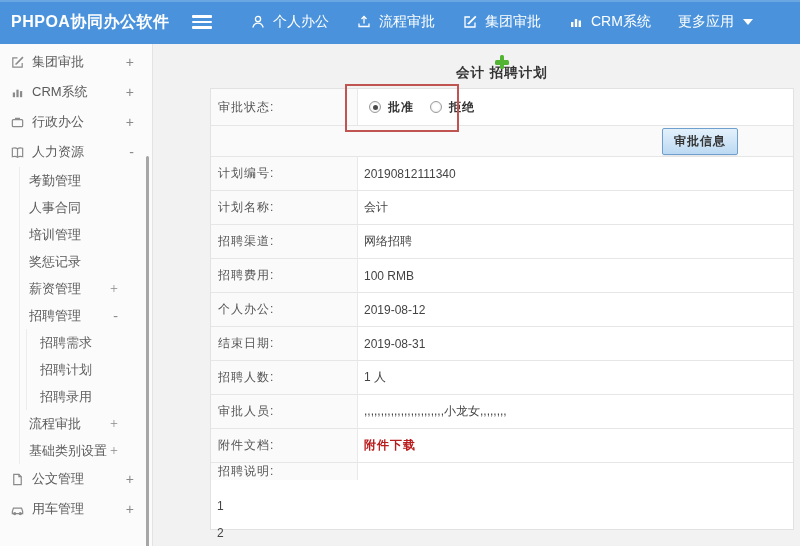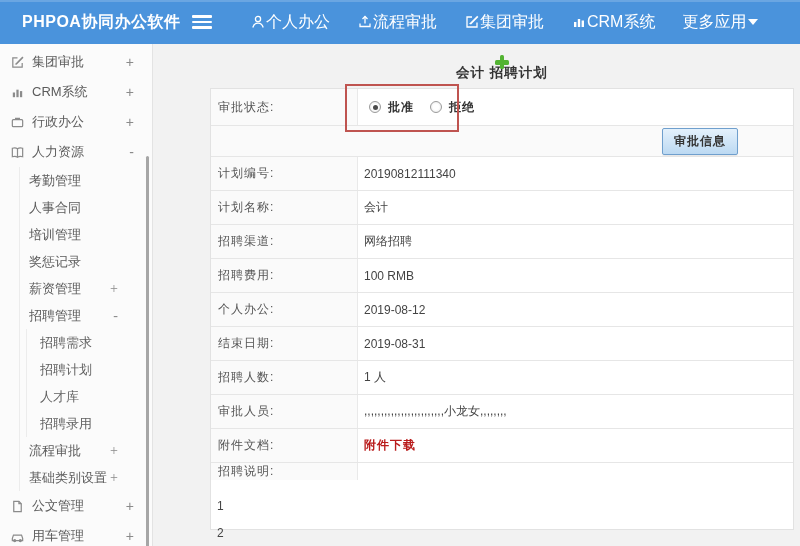--- a/index.html
+++ b/index.html
@@ -2,24 +2,24 @@
 <html><head>
 <meta charset="utf-8">
 <style>
   * { margin:0; padding:0; box-sizing:border-box; }
   html,body { width:800px; height:546px; overflow:hidden;
     font-family:"Liberation Sans","DejaVu Sans",sans-serif; background:#f2f2f2; }
 
   
   .topbar { height:44px; background:#4a93dc; display:flex; align-items:center;
     color:#fff; box-shadow:inset 0 2px 0 rgba(255,255,255,.18); }
-  .logo { width:192px; padding-left:22px; font-size:16px; font-weight:bold; letter-spacing:.5px; }
+  .logo { width:192px; padding-left:11px; font-size:16px; font-weight:bold; letter-spacing:.5px; }
   .hamburger { width:20px; display:flex; flex-direction:column; gap:3px; cursor:pointer; margin-right:38px; }
   .hamburger i { display:block; height:2.5px; background:#fff; border-radius:1px; }
-  .nav-item { display:flex; align-items:center; font-size:16px; margin-right:27px; cursor:pointer; white-space:nowrap; }
+  .nav-item { display:flex; align-items:center; gap:7px; font-size:14px; margin-right:27px; cursor:pointer; white-space:nowrap; }
   .nav-item svg { display:block; }
   .caret-down { width:0; height:0; border-left:5px solid transparent; border-right:5px solid transparent;
     border-top:6px solid #fff; margin-left:2px; }
 
   
   .layout { display:flex; height:502px; }
 
   
   .sidebar { width:153px; background:#fbfbfb; border-right:1px solid #e3e3e3;
     position:relative; padding-top:3px; color:#5b5b5b; overflow:hidden; }
@@ -202,23 +202,20 @@
       </div>
 
       <div class="lv3-group">
         <div class="s-item lv3">
           <span>招聘需求</span>
         </div>
         <div class="s-item lv3">
           <span>招聘计划</span>
         </div>
         <div class="s-item lv3">
-          <span>人才库</span>
-        </div>
-        <div class="s-item lv3">
           <span>招聘录用</span>
         </div>
       </div>
 
       <div class="s-item lv2">
         <span>流程审批</span>
         <span class="exp">+</span>
       </div>
       <div class="s-item lv2">
         <span>基础类别设置</span>

